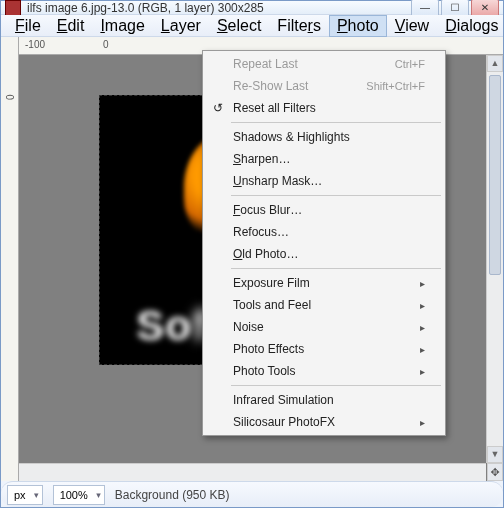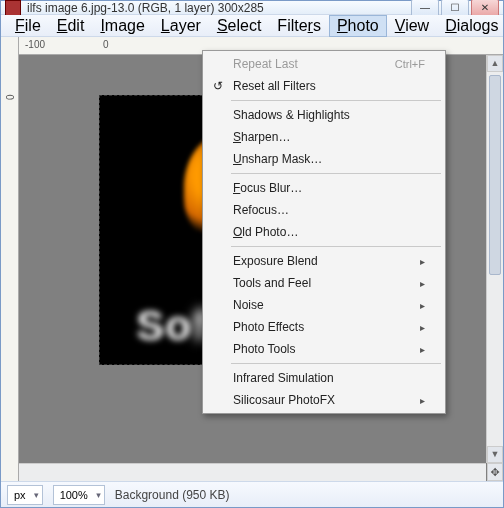--- a/index.html
+++ b/index.html
@@ -27,21 +27,21 @@
   .sb-v .arr { position: absolute; left: 0; right: 0; height: 17px; background: #e2e6ec; border: 1px solid #ccc; font-size: 9px; text-align: center; line-height: 15px; color: #666; }
   .sb-v .arr.up { top: 0; }
   .sb-v .arr.dn { bottom: 0; }
   .sb-v .nav { position: absolute; left: 0; right: 0; bottom: -18px; height: 18px; background: #e6e9ee; border: 1px solid #ccc; font-size: 11px; display: flex; align-items: center; justify-content: center; color: #555; }
   .sb-h { position: absolute; left: 0; right: 17px; bottom: 0; height: 18px; background: #ecedee; border-top: 1px solid #ccc; }
   .imgwrap { position: absolute; left: 80px; top: 40px; width: 260px; height: 270px; background: #000; border: 1px dashed #333; display: flex; flex-direction: column; align-items: center; justify-content: flex-end; padding-bottom: 14px; }
   .logo { width: 90px; height: 110px; background: radial-gradient(circle at 40% 40%, #ff9a00 0%, #ff9a00 30%, #d36700 55%, #000 70%); border-radius: 50% 50% 40% 40%; position: relative; filter: blur(2px); }
   .logo::after { content: ""; position: absolute; left: 44px; top: 14px; width: 22px; height: 74px; border-left: 6px solid #ffe34d; border-bottom: 6px solid #ffe34d; border-radius: 0 0 0 30px; filter: blur(1px); }
   .txt1 { color: #fff; font-size: 70px; font-weight: bold; filter: blur(3px); margin-top: -20px; letter-spacing: 2px; }
   .txt2 { color: #fff; font-size: 42px; font-weight: bold; filter: blur(3px); letter-spacing: 1px; }
-  .statusbar { height: 26px; background: linear-gradient(#f6f9fe,#e8eef8); border-top: 1px solid #cdd9ea; display: flex; align-items: center; padding: 0 6px; font-size: 12px; gap: 10px; }
+  .statusbar { height: 26px; background: linear-gradient(#f6f9fe,#e8eef8); border-top: 1px solid #cdd9ea; display: flex; align-items: center; padding: 0 6px; font-size: 12px; gap: 10px; border-radius: 12px; }
   .statusbar .sel { height: 20px; border: 1px solid #b3c2d7; background: #fff; padding: 0 16px 0 6px; font-size: 11px; display: flex; align-items: center; position: relative; }
   .statusbar .sel::after { content: "▾"; position: absolute; right: 3px; font-size: 9px; color: #667; }
   .statusbar .stat { flex: 1; color: #444; }
   .menu { position: absolute; left: 202px; top: 50px; width: 244px; background: #f4f4f4; border: 1px solid #9a9a9a; box-shadow: 2px 3px 6px rgba(0,0,0,.35); font-size: 12px; padding: 2px; z-index: 100; }
   .menu .row { display: flex; align-items: center; height: 22px; padding: 0 18px 0 28px; position: relative; color: #222; }
   .menu .row.disabled { color: #9a9a9a; }
   .menu .row .shortcut { margin-left: auto; font-size: 11px; color: inherit; }
   .menu .row .arrow { margin-left: auto; font-size: 10px; color: #555; }
   .menu .row .ico { position: absolute; left: 5px; width: 16px; height: 16px; display: flex; align-items: center; justify-content: center; font-size: 12px; }
   .menu .sep { height: 1px; background: #c9c9c9; margin: 3px 2px 3px 26px; }
@@ -103,20 +103,24 @@
     <div class="sel">100%</div>
     <div class="stat">Background (950 KB)</div>
   </div>
 </div>
 
 <div class="menu">
   <div class="row disabled">
     <span>Repeat Last</span>
       <span class="shortcut">Ctrl+F</span>
   </div>
+  <div class="row disabled">
+    <span>Re-Show Last</span>
+      <span class="shortcut">Shift+Ctrl+F</span>
+  </div>
   <div class="row">
     <span class="ico">↺</span>
     <span>Reset all Filters</span>
   </div>
   <div class="sep"></div>
   <div class="row">
       <span>Shadows &amp; Highlights</span>
     </div>
   <div class="row">
       <span><u>S</u>harpen…</span>
@@ -129,21 +133,21 @@
       <span><u>F</u>ocus Blur…</span>
     </div>
   <div class="row">
       <span>Refocus…</span>
     </div>
   <div class="row">
       <span><u>O</u>ld Photo…</span>
     </div>
   <div class="sep"></div>
   <div class="row">
-      <span>Exposure Blend</span>
+      <span>Exposure Film</span>
       <span class="arrow">▸</span>
     </div>
   <div class="row">
       <span>Tools and Feel</span>
       <span class="arrow">▸</span>
     </div>
   <div class="row">
       <span>Noise</span>
       <span class="arrow">▸</span>
     </div>

